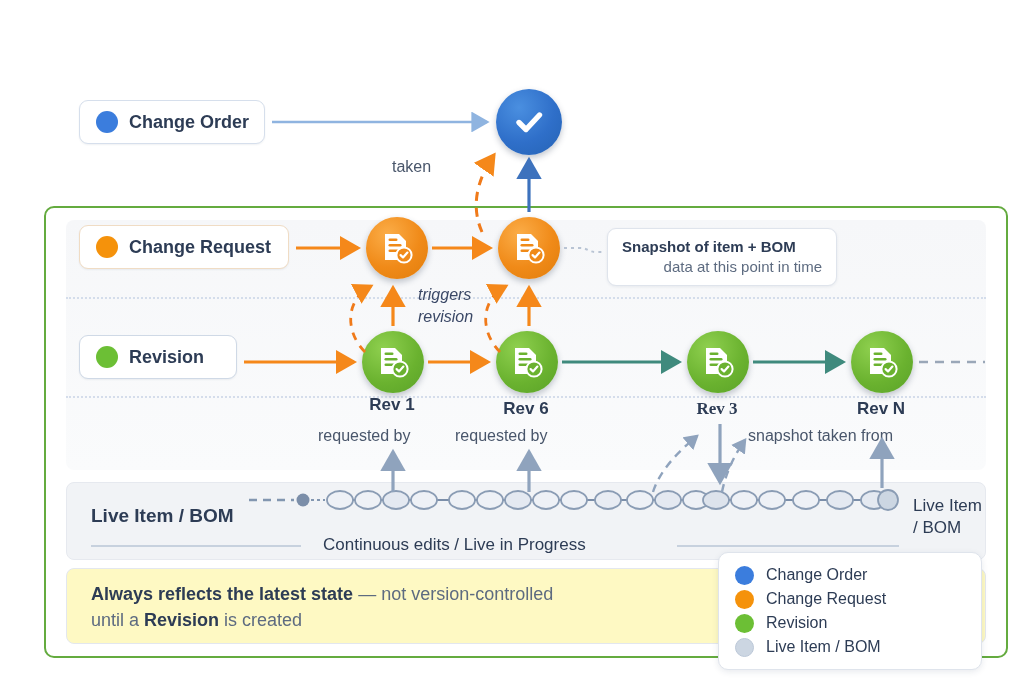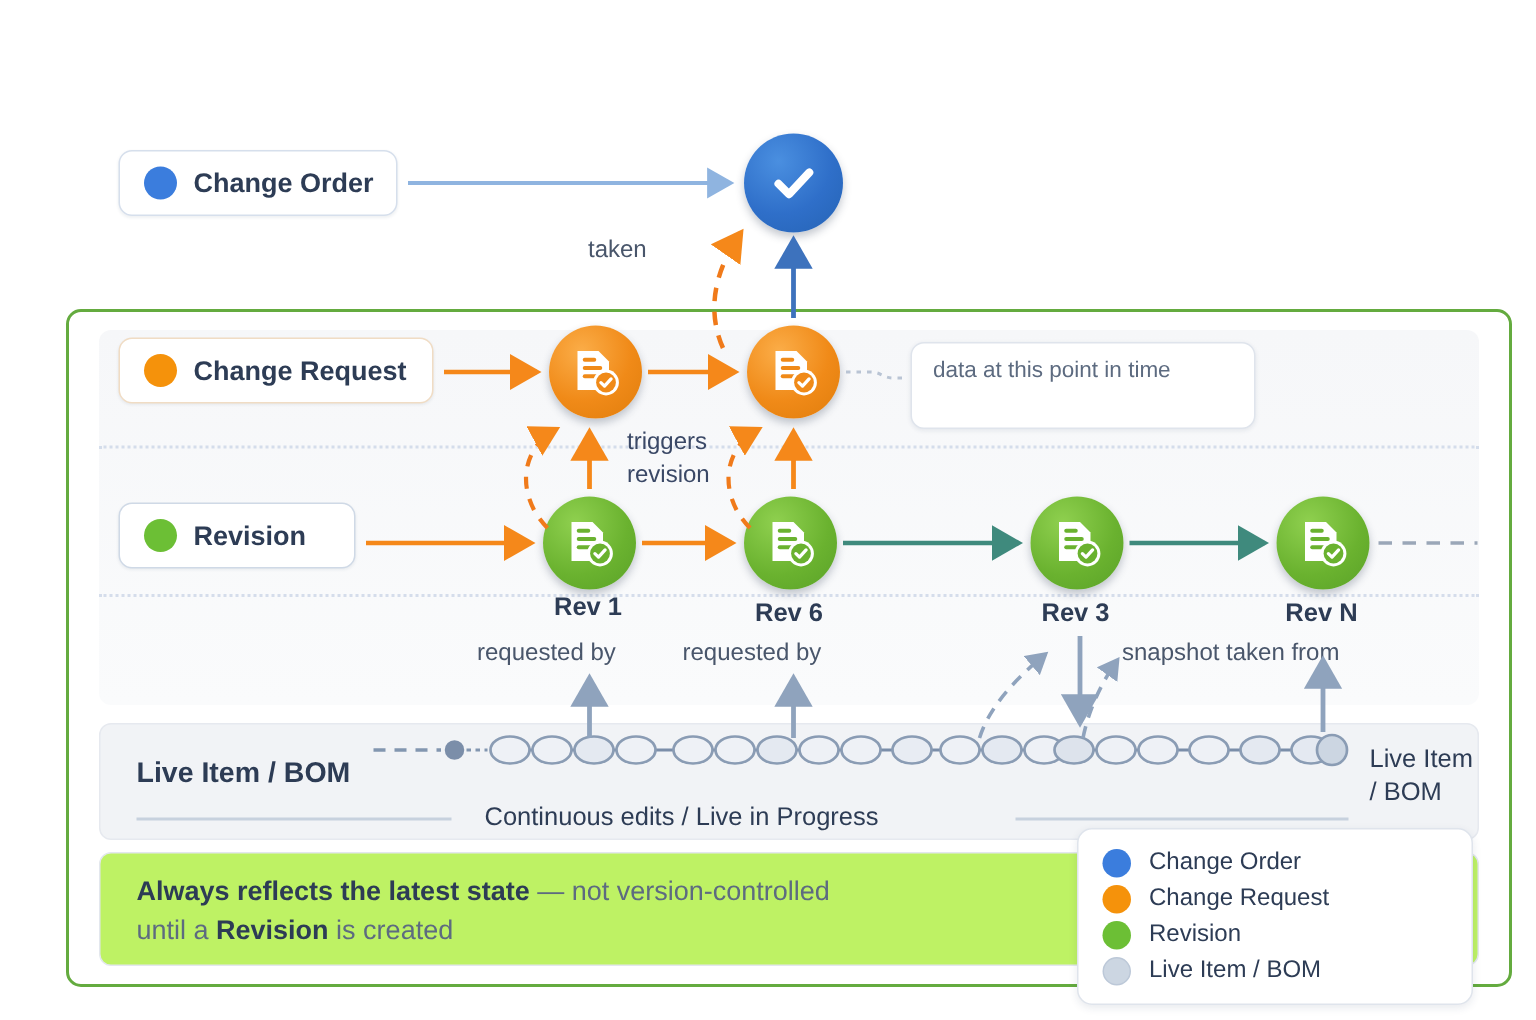--- a/index.html
+++ b/index.html
@@ -61,21 +61,21 @@
     position:absolute;left:846px;top:12px;font-size:17px;color:#2d3c55;line-height:22px;
   }
   .wip-text{
     position:absolute;left:256px;top:52px;font-size:17px;color:#2d3c55;white-space:nowrap;
   }
   .wip-rule{position:absolute;height:0;border-top:2px solid #c7d1de;}
 
   
   .note-box{
     position:absolute;left:20px;top:360px;width:920px;height:76px;
-    background:#bef264;border:1px solid #e3e7ee;border-radius:8px;box-sizing:border-box;
+    background:#fef9c3;border:1px solid #e3e7ee;border-radius:8px;box-sizing:border-box;
   }
   .note-text{
     position:absolute;left:24px;top:12px;font-size:18px;line-height:26px;color:#5d6b80;width:620px;
   }
   .note-text b{color:#2d3c55;font-weight:700;}
 
   
   .pill{
     position:absolute;display:flex;align-items:center;gap:11px;
     background:#ffffff;border-radius:9px;padding:0 16px;height:44px;
@@ -98,31 +98,31 @@
   .node-blue{
     width:66px;height:66px;
     background:radial-gradient(circle at 35% 28%, #4a8fe0 0%, #2f6fc9 55%, #2563b4 100%);
   }
   .rev-label{
     position:absolute;font-size:17px;font-weight:700;color:#2d3c55;text-align:center;width:90px;
   }
 
   
   .anno{position:absolute;font-size:16px;color:#49566b;white-space:nowrap;}
-  .anno-dark{color:#3a4866;}
+  .anno-dark{color:#3a4866;font-style:italic;}
 
   
   .snapshot-box{
     position:absolute;left:607px;top:228px;width:230px;height:58px;
     background:#ffffff;border:1px solid #dfe4ec;border-radius:9px;
     box-sizing:border-box;padding:8px 14px;
     box-shadow:0 1px 3px rgba(30,50,90,.08);
   }
   .snapshot-l1{font-size:15px;font-weight:700;color:#2d3c55;line-height:20px;white-space:nowrap;}
-  .snapshot-l2{font-size:15px;color:#5d6b80;line-height:20px;white-space:nowrap;}
+  .snapshot-l2{font-size:15px;color:#5d6b80;line-height:20px;white-space:nowrap;text-align:right;}
 
   
   .legend{
     position:absolute;left:718px;top:552px;width:264px;height:118px;
     background:#ffffff;border:1px solid #dfe4ec;border-radius:10px;
     box-sizing:border-box;padding:10px 16px;
     box-shadow:0 2px 6px rgba(30,50,90,.10);
   }
   .legend-row{display:flex;align-items:center;gap:12px;height:24px;}
   .legend-dot{width:19px;height:19px;border-radius:50%;flex:0 0 auto;}
@@ -201,20 +201,21 @@
       <rect x="10.5" y="9.5" width="9" height="2.6" rx="1.3" fill="#f08a18"></rect>
       <rect x="10.5" y="15" width="13" height="2.6" rx="1.3" fill="#f08a18"></rect>
       <rect x="10.5" y="20.5" width="13" height="2.6" rx="1.3" fill="#f08a18"></rect>
       <circle cx="26" cy="26" r="8.6" fill="#ffffff"></circle>
       <circle cx="26" cy="26" r="6.6" fill="#f08a18"></circle>
       <path d="M22.6 26.1 L25 28.4 L29.4 23.6" stroke="#ffffff" stroke-width="2.2" fill="none" stroke-linecap="round" stroke-linejoin="round"></path>
     </svg>
   </div>
 
   <div class="snapshot-box">
+    <div class="snapshot-l1">Snapshot of item + BOM</div>
     <div class="snapshot-l2">data at this point in time</div>
   </div>
 
   <div class="anno anno-dark" style="left:418px;top:286px;">triggers</div>
   <div class="anno anno-dark" style="left:418px;top:308px;">revision</div>
 
   <div class="node node-green" style="left:362px;top:331px;">
     <svg width="38" height="38" viewBox="0 0 38 38">
       <path d="M7 5 h14 l7 7 v19 h-21 z" fill="#ffffff"></path>
       <rect x="10.5" y="9.5" width="9" height="2.6" rx="1.3" fill="#6ab22f"></rect>
@@ -244,21 +245,21 @@
     <svg width="38" height="38" viewBox="0 0 38 38">
       <path d="M7 5 h14 l7 7 v19 h-21 z" fill="#ffffff"></path>
       <rect x="10.5" y="9.5" width="9" height="2.6" rx="1.3" fill="#6ab22f"></rect>
       <rect x="10.5" y="15" width="13" height="2.6" rx="1.3" fill="#6ab22f"></rect>
       <rect x="10.5" y="20.5" width="13" height="2.6" rx="1.3" fill="#6ab22f"></rect>
       <circle cx="26" cy="26" r="8.6" fill="#ffffff"></circle>
       <circle cx="26" cy="26" r="6.6" fill="#6ab22f"></circle>
       <path d="M22.6 26.1 L25 28.4 L29.4 23.6" stroke="#ffffff" stroke-width="2.2" fill="none" stroke-linecap="round" stroke-linejoin="round"></path>
     </svg>
   </div>
-  <div class="rev-label" style="left:672px;top:399px;">Rev 3</div>
+  <div class="rev-label" style="left:672px;top:399px;font-family:Liberation Serif, serif;">Rev 3</div>
 
   <div class="node node-green" style="left:851px;top:331px;">
     <svg width="38" height="38" viewBox="0 0 38 38">
       <path d="M7 5 h14 l7 7 v19 h-21 z" fill="#ffffff"></path>
       <rect x="10.5" y="9.5" width="9" height="2.6" rx="1.3" fill="#6ab22f"></rect>
       <rect x="10.5" y="15" width="13" height="2.6" rx="1.3" fill="#6ab22f"></rect>
       <rect x="10.5" y="20.5" width="13" height="2.6" rx="1.3" fill="#6ab22f"></rect>
       <circle cx="26" cy="26" r="8.6" fill="#ffffff"></circle>
       <circle cx="26" cy="26" r="6.6" fill="#6ab22f"></circle>
       <path d="M22.6 26.1 L25 28.4 L29.4 23.6" stroke="#ffffff" stroke-width="2.2" fill="none" stroke-linecap="round" stroke-linejoin="round"></path>

